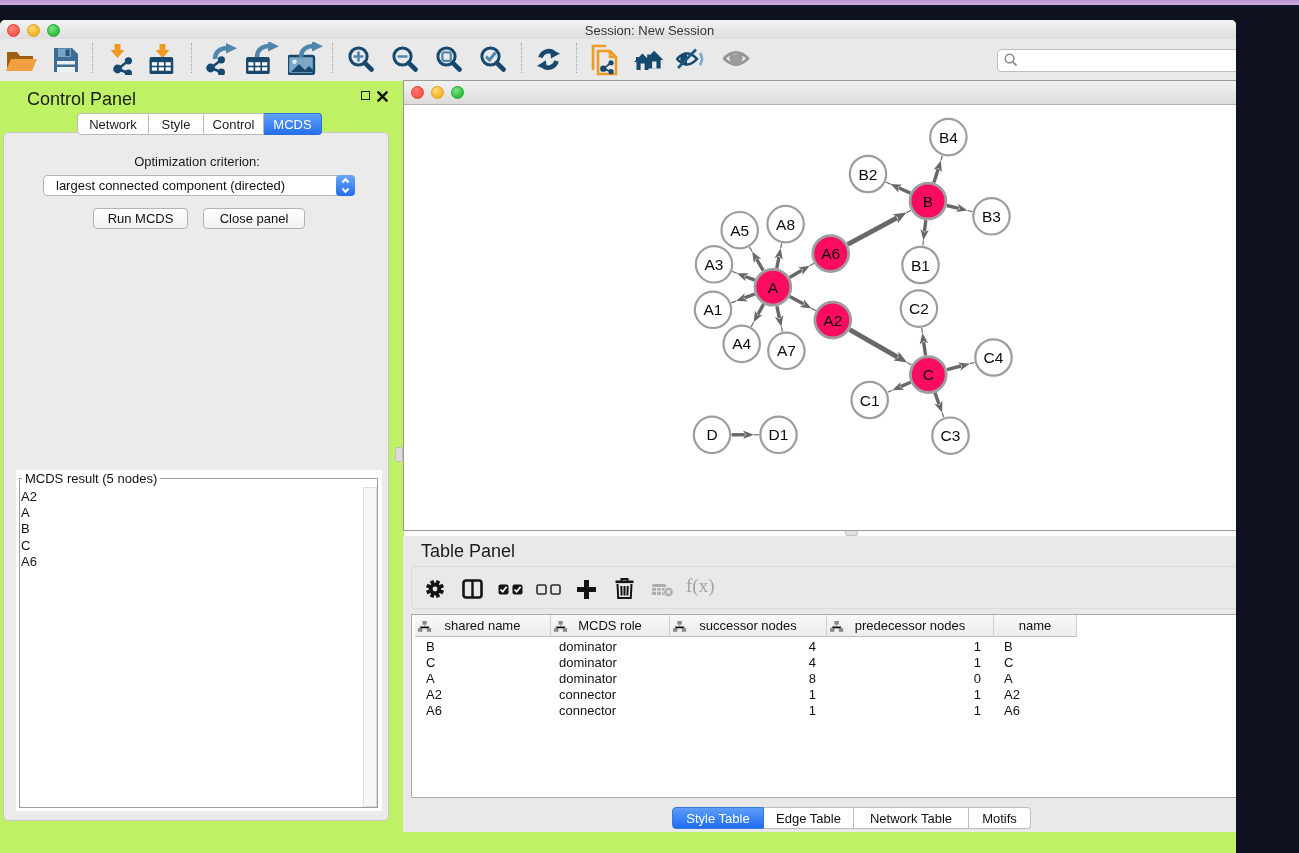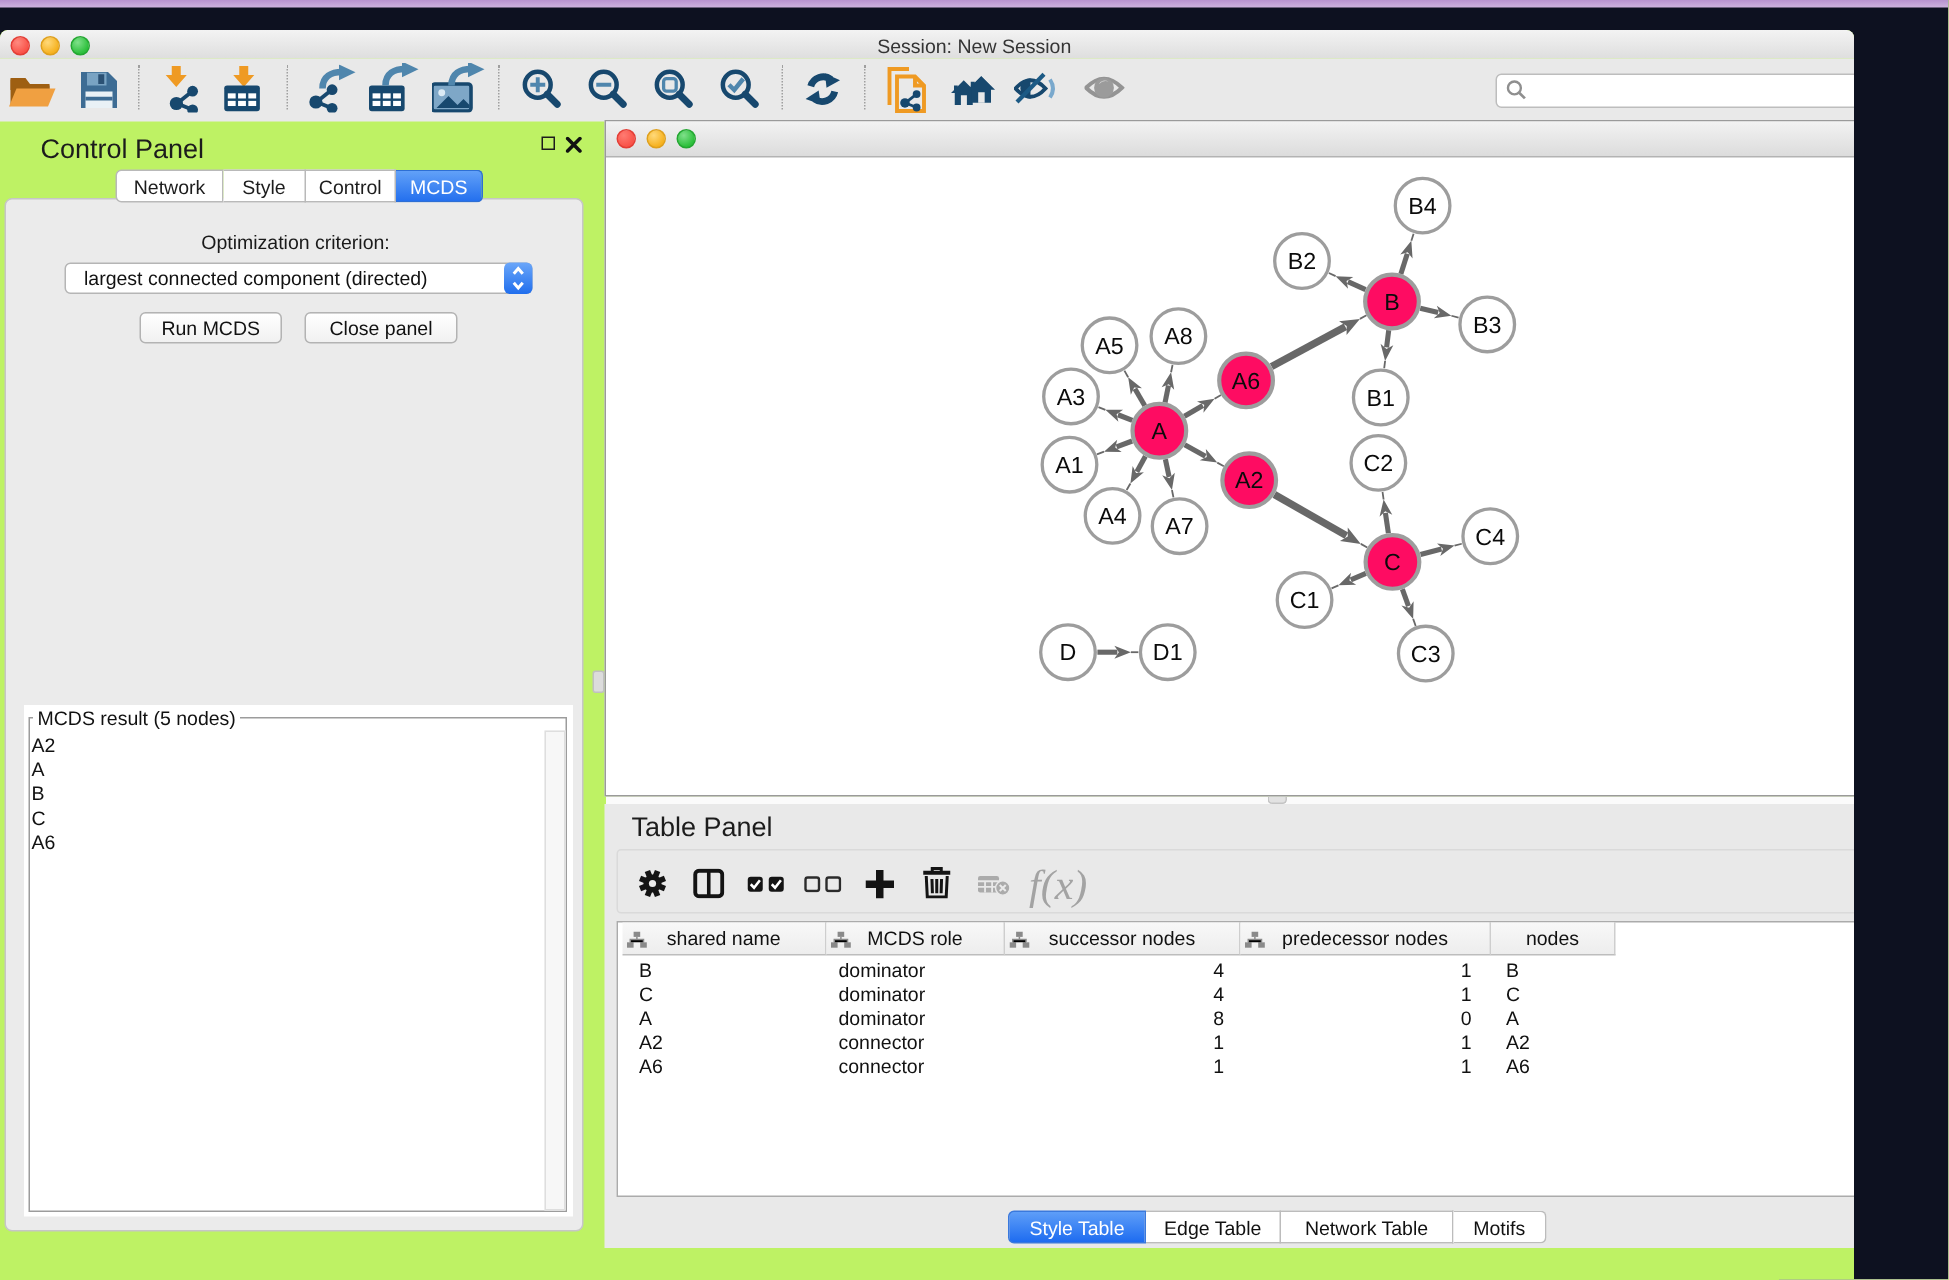--- a/index.html
+++ b/index.html
@@ -428,21 +428,21 @@
             </g>
             <g stroke="#e9e9e9" stroke-width="1.2">
               <line x1="0" y1="4.5" x2="14" y2="4.5"></line>
               <line x1="4.7" y1="4.5" x2="4.7" y2="12"></line>
               <line x1="9.4" y1="4.5" x2="9.4" y2="12"></line>
               <line x1="0" y1="8.2" x2="14" y2="8.2"></line>
             </g>
             <circle cx="16.5" cy="9" r="4.8" fill="#ababab" stroke="#e9e9e9" stroke-width="1"></circle>
             <path d="M14.5,7 L18.5,11 M18.5,7 L14.5,11" stroke="#e9e9e9" stroke-width="1.4"></path>
           </svg>
-          <div class="ab" style="left:283px;top:39px;width:46px;font-family:'Liberation Serif',serif;font-style:italic;font-size:28px;color:#a3a3a3">f(x)</div>
+          <div class="ab" style="left:283px;top:39px;width:46px;font-family:'Liberation Serif',serif;font-size:19px;color:#a3a3a3">f(x)</div>
           <div class="ab" id="tbl"></div>
           <div class="ab hc" style="left:12px;width:136px">shared name</div>
           <svg class="ab" style="left:15px;top:85px" width="14" height="11" viewBox="0 0 14 11">
             <g fill="#8a8a8a">
               <rect x="4.4" y="0" width="4.4" height="3.6"></rect>
               <rect x="0" y="7.2" width="4.4" height="3.6"></rect>
               <rect x="8.8" y="7.2" width="4.4" height="3.6"></rect>
             </g>
             <g stroke="#8a8a8a" stroke-width="1">
               <path d="M6.6,3.6 L6.6,5.4 M2.2,7.2 L2.2,5.4 L11,5.4 L11,7.2"></path>
@@ -474,21 +474,21 @@
           <svg class="ab" style="left:427px;top:85px" width="14" height="11" viewBox="0 0 14 11">
             <g fill="#8a8a8a">
               <rect x="4.4" y="0" width="4.4" height="3.6"></rect>
               <rect x="0" y="7.2" width="4.4" height="3.6"></rect>
               <rect x="8.8" y="7.2" width="4.4" height="3.6"></rect>
             </g>
             <g stroke="#8a8a8a" stroke-width="1">
               <path d="M6.6,3.6 L6.6,5.4 M2.2,7.2 L2.2,5.4 L11,5.4 L11,7.2"></path>
             </g>
           </svg>
-          <div class="ab hc" style="left:591px;width:83px">nodes</div>
+          <div class="ab hc" style="left:591px;width:83px">name</div>
           <div class="ab cell" style="left:23px;top:103px;width:100px">B</div>
           <div class="ab cell" style="left:156px;top:103px;width:100px">dominator</div>
           <div class="ab cell" style="left:313px;top:103px;width:100px;text-align:right">4</div>
           <div class="ab cell" style="left:478px;top:103px;width:100px;text-align:right">1</div>
           <div class="ab cell" style="left:601px;top:103px;width:80px">B</div>
           <div class="ab cell" style="left:23px;top:119px;width:100px">C</div>
           <div class="ab cell" style="left:156px;top:119px;width:100px">dominator</div>
           <div class="ab cell" style="left:313px;top:119px;width:100px;text-align:right">4</div>
           <div class="ab cell" style="left:478px;top:119px;width:100px;text-align:right">1</div>
           <div class="ab cell" style="left:601px;top:119px;width:80px">C</div>

